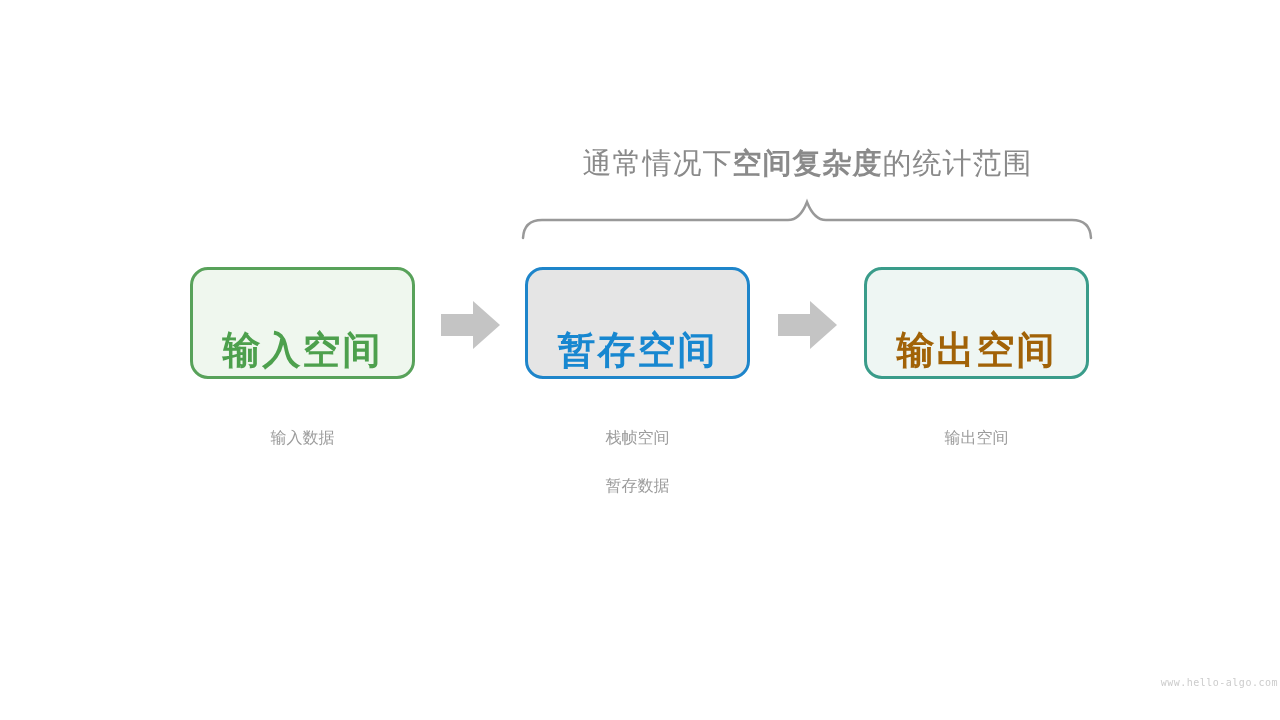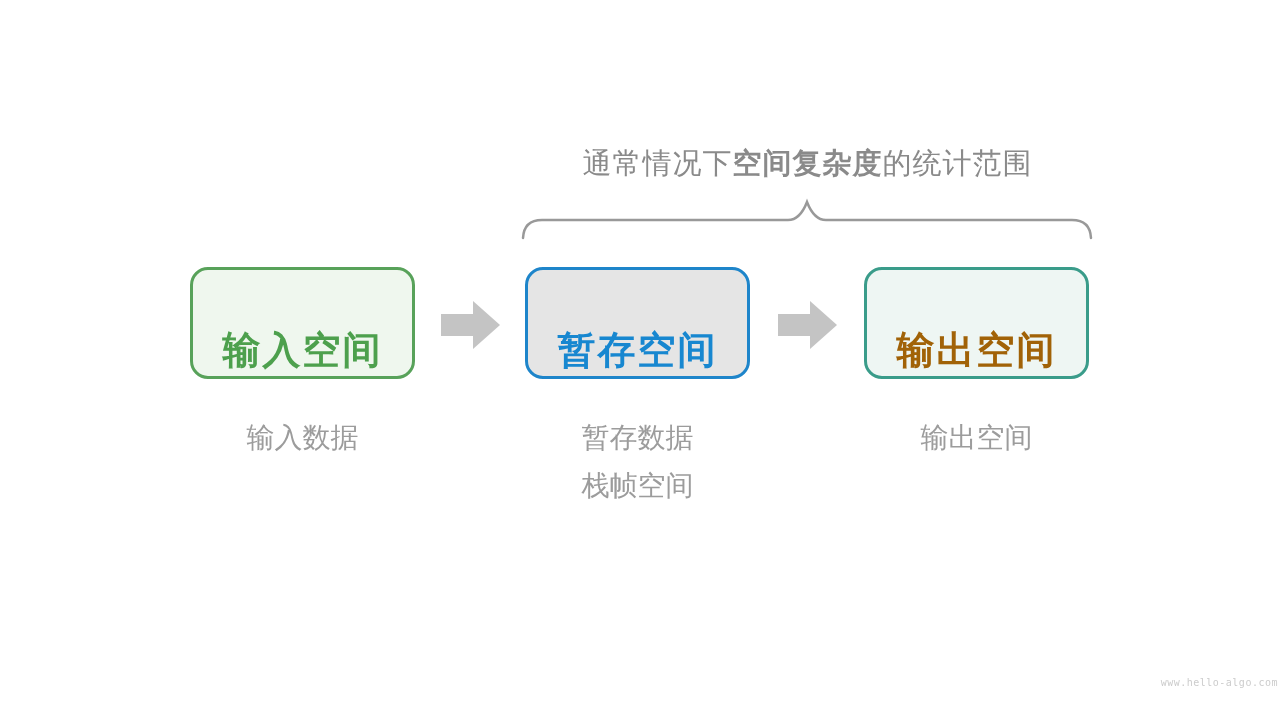--- a/index.html
+++ b/index.html
@@ -53,21 +53,21 @@
     width: 59px;
     height: 48px;
   }
   .arrow-1 { left: 441px; }
   .arrow-2 { left: 778px; }
   .note {
     position: absolute;
     top: 414px;
     width: 225px;
     text-align: center;
-    font-size: 28px;
+    font-size: 16px;
     line-height: 48px;
     white-space: nowrap;
   }
   .note-input  { left: 190px; }
   .note-temp   { left: 525px; }
   .note-output { left: 864px; }
   .watermark {
     position: absolute;
     right: 38px;
     top: 677px;
@@ -105,22 +105,22 @@
 
   <div class="box box-output" style="border-color: rgb(58, 156, 138); background-color: rgb(238, 246, 243); color: #a16207;">
     <span>输出空间</span>
   </div>
 
   <div class="note note-input" style="color: rgb(156, 156, 156);">
     <div class="note-line">输入数据</div>
   </div>
 
   <div class="note note-temp" style="color: rgb(156, 156, 156);">
+    <div class="note-line">栈帧空间</div>
     <div class="note-line">暂存数据</div>
-    <div class="note-line">栈帧空间</div>
   </div>
 
   <div class="note note-output" style="color: rgb(156, 156, 156);">
     <div class="note-line">输出空间</div>
   </div>
 
   <div class="watermark" style="color: rgb(204, 204, 204);">www.hello-algo.com</div>
 
 </div>
 

